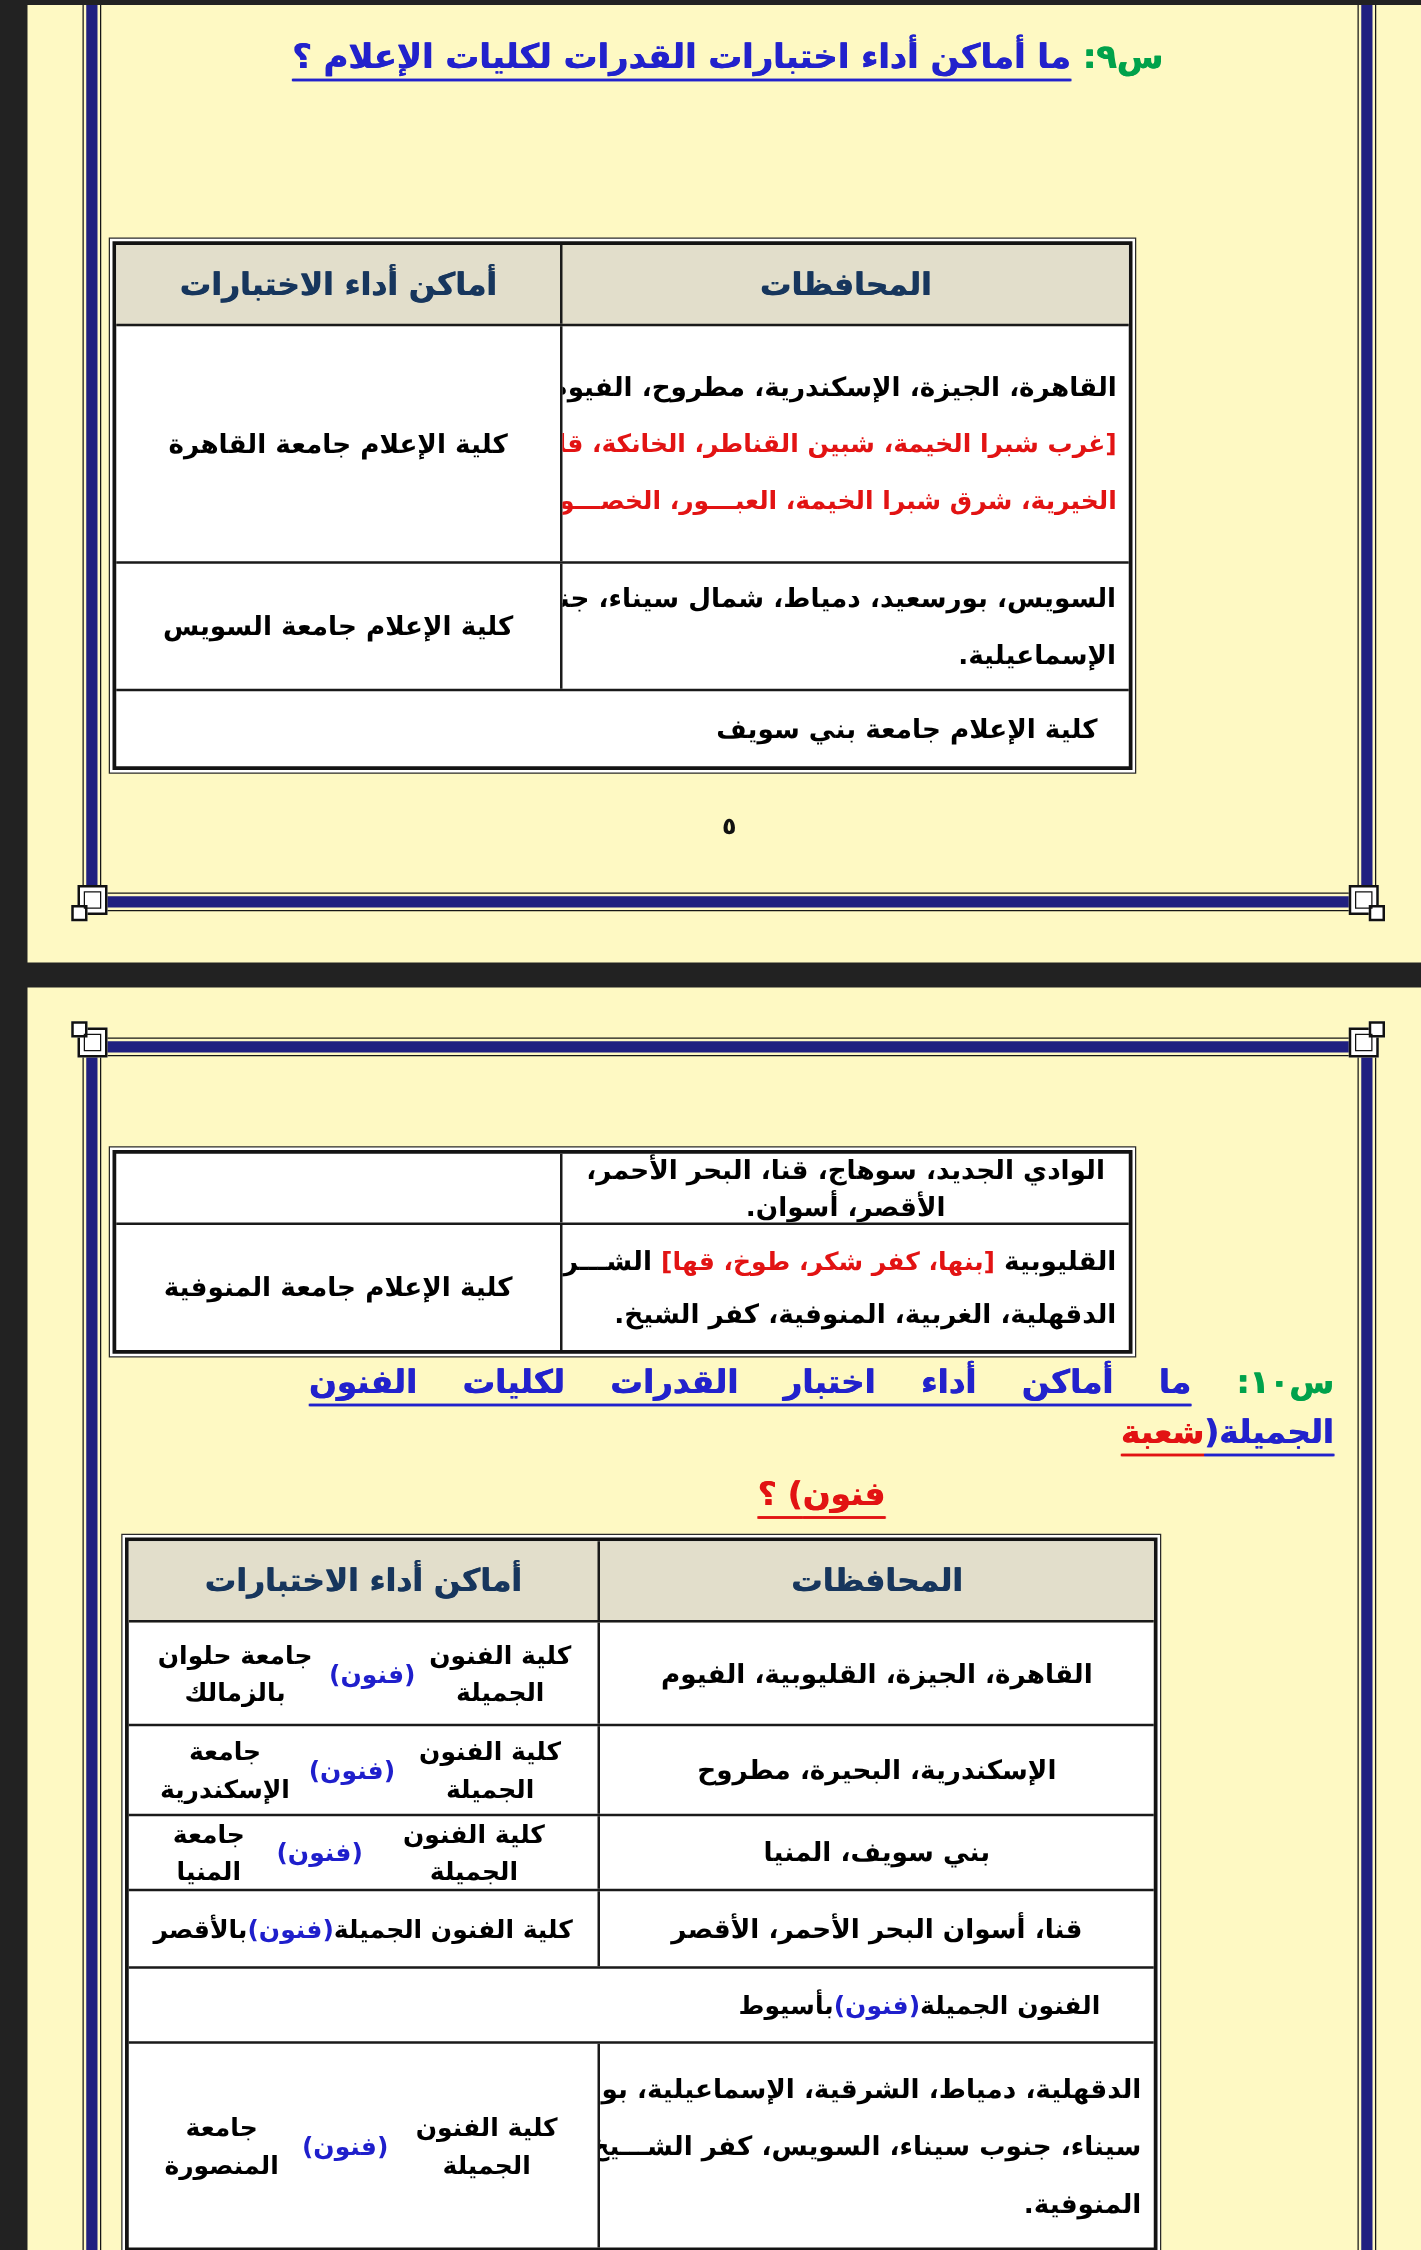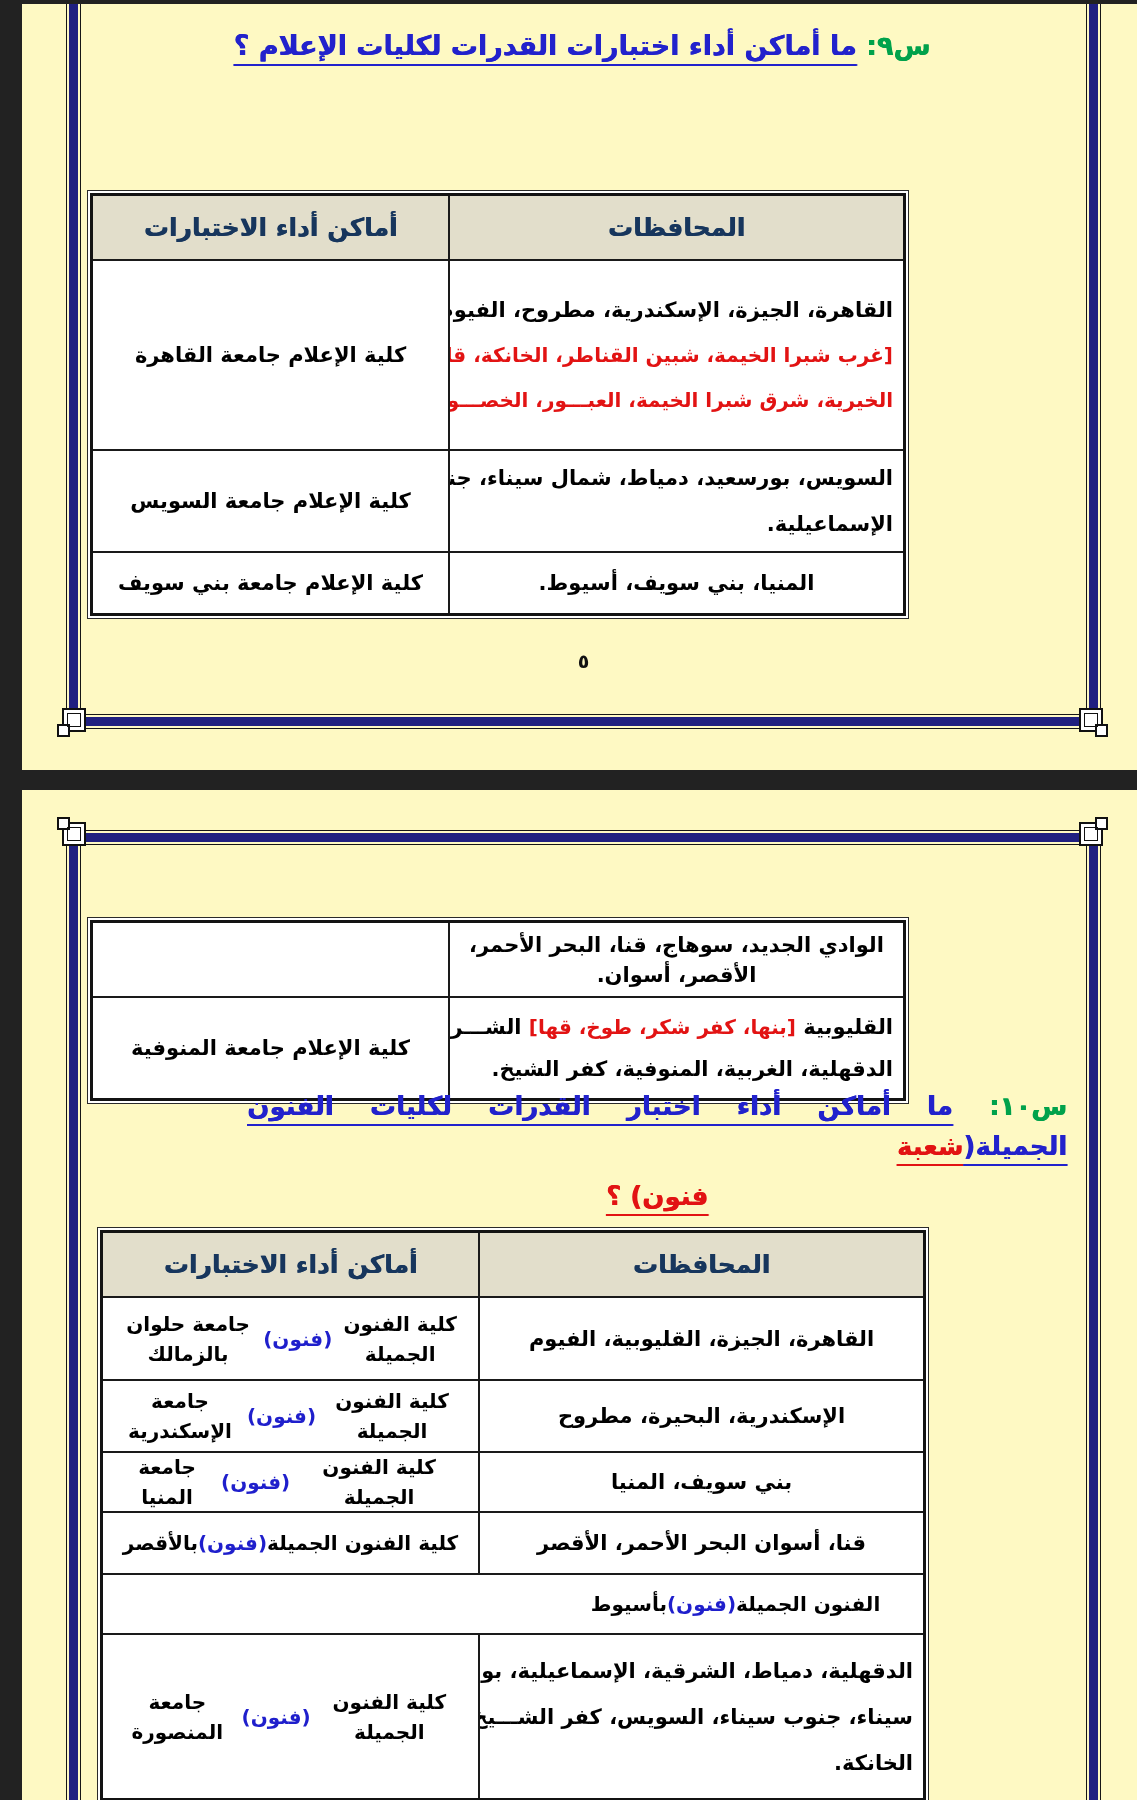--- a/index.html
+++ b/index.html
@@ -113,40 +113,39 @@
         <div class="td col-place center">كلية الإعلام جامعة القاهرة</div>
       </div>
       <div class="tr" style="height:102px">
         <div class="td col-gov cell-lines">
           <div class="line lh46">السويس، بورسعيد، دمياط، شمال سيناء، جنـــوب ســـيناء،</div>
           <div class="line lh46">الإسماعيلية.</div>
         </div>
         <div class="td col-place center">كلية الإعلام جامعة السويس</div>
       </div>
       <div class="tr" style="height:60px">
-        <div class="td col-gov center">المنيا، بني سويف، أسيوط.</div>
         <div class="td col-place center">كلية الإعلام جامعة بني سويف</div>
       </div>
     </div>
 
     <div class="pgnum">٥</div>
   </div>
 
   <div class="page page2">
 
     <div class="frame p2frame">
       <div class="frame-mid">
         <div class="frame-in"></div>
       </div>
     </div>
     <div class="corner c-tl" style="left:40px;top:32px"></div>
     <div class="corner c-tr" style="left:1057px;top:32px"></div>
 
     <div class="doc-table tc" style="left:68px;top:130px;width:810px;">
-      <div class="tr" style="height:75px">
+      <div class="tr" style="height:57px">
         <div class="td col-gov center">الوادي الجديد، سوهاج، قنا، البحر الأحمر، الأقصر، أسوان.</div>
       </div>
       <div class="tr" style="height:100px">
         <div class="td col-gov cell-lines">
           <div class="line lh42"><span>القليوبية </span><span class="red">[بنها، كفر شكر، طوخ، قها]</span><span> الشـــرقية، الـــبحيرة،</span></div>
           <div class="line lh42">الدقهلية، الغربية، المنوفية، كفر الشيخ.</div>
         </div>
         <div class="td col-place center">كلية الإعلام جامعة المنوفية</div>
       </div>
     </div>
@@ -203,21 +202,21 @@
         <div class="td col-place center sm">
             <span>الفنون الجميلة </span>
             <span class="blue">(فنون)</span>
             <span> بأسيوط</span>
           </div>
       </div>
       <div class="tr" style="height:163px">
         <div class="td col-gov cell-lines">
           <div class="line lh46">الدقهلية، دمياط، الشرقية، الإسماعيلية، بور ســـعيد، شمـــال</div>
           <div class="line lh46">سيناء، جنوب  سيناء، السويس، كفر الشـــيخ، الغربيـــة،</div>
-          <div class="line lh46">الخانكة.</div>
+          <div class="line lh46">المنوفية.</div>
         </div>
         <div class="td col-place center sm">
             <span>كلية الفنون الجميلة </span>
             <span class="blue">(فنون)</span>
             <span>جامعة المنصورة</span>
           </div>
       </div>
     </div>
 
   </div>

